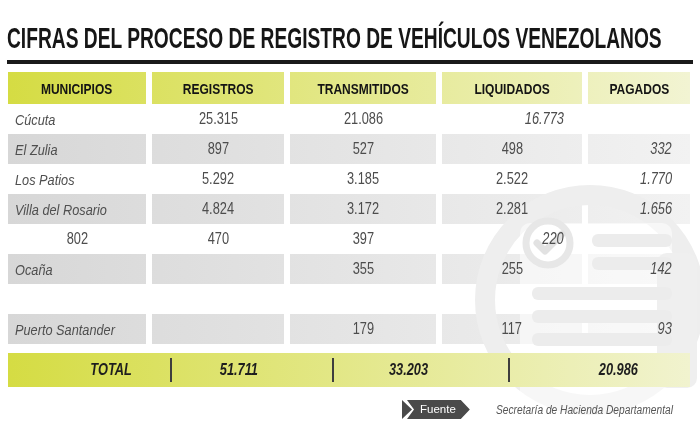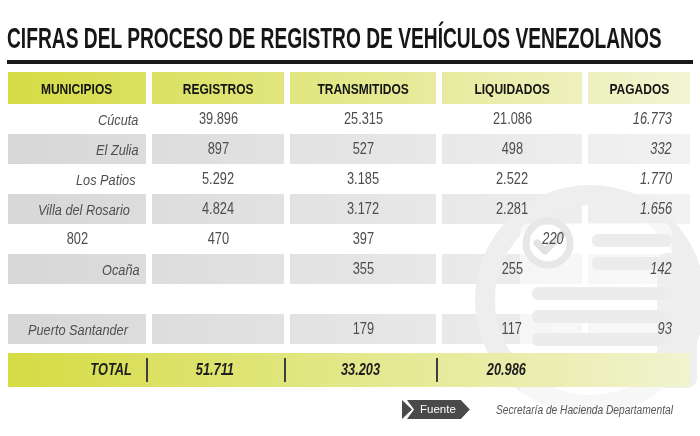--- a/index.html
+++ b/index.html
@@ -31,42 +31,42 @@
 
   
   .thead { height:32px; background:linear-gradient(90deg,#d5dc43,#f2f4d3); }
   .thead .cell + .cell { border-left:6px solid #ffffff; }
   .thead .cell > span { font-weight:bold; font-size:15px; color:#141414; }
 
   
   .trow { height:30px; }
   .trow.shaded { background:linear-gradient(90deg,#d7d7d7,#f2f2f2); }
   .trow .cell + .cell { border-left:6px solid #ffffff; }
-  .trow .c-mun { justify-content:flex-end; padding-left:7px; }
+  .trow .c-mun { justify-content:flex-start; padding-left:7px; }
   .trow .c-pag { justify-content:flex-end; padding-right:18px;font-style:italic; }
   .mun { font-style:italic; font-size:15px; color:#4f4f4f; }
   .num { font-size:16px; color:#4d4d4d; }
 
   .gap-row { height:9px; }
 
   
   .total {
     height:34px; background:linear-gradient(90deg,#d5dc43,#f1f3cf);
-    position:relative; z-index:2;
+    position:relative; z-index:2;gap:24px;
   }
   .total .cell { position:relative; }
   .total .cell + .cell::before {
     content:""; position:absolute; left:0; top:5px; bottom:5px; width:2px;
     background:#3e3e3e; z-index:2;
   }
   .total .cell > span {
     font-size:16px; font-weight:bold; font-style:italic; color:#1e1e1e;
   }
   .total .c-lab { justify-content:flex-end; padding-right:14px; }
-  .total .c-pag { justify-content:center; padding-right:16px; }
+  .total .c-pag { justify-content:flex-end; padding-right:16px; }
 
   
   .wm {
     position:absolute; left:452px; top:168px; width:248px; height:262px;
     z-index:1; pointer-events:none;
   }
 
   
   .footer {
     position:absolute; left:402px; top:400px; z-index:3;
@@ -130,23 +130,20 @@
         <span class="cond">PAGADOS</span>
       </div>
     </div>
 
     <div id="table-body">
         <div class="grid trow">
     <div class="cell c-mun">
       <span class="mun cond-l">Cúcuta</span>
     </div>
     <div class="cell">
-      <span class="num cond">39.896</span>
-    </div>
-    <div class="cell">
       <span class="num cond">25.315</span>
     </div>
     <div class="cell">
       <span class="num cond">21.086</span>
     </div>
     <div class="cell c-pag">
       <span class="num cond-r">16.773</span>
     </div>
   </div>
         <div class="grid trow shaded">

